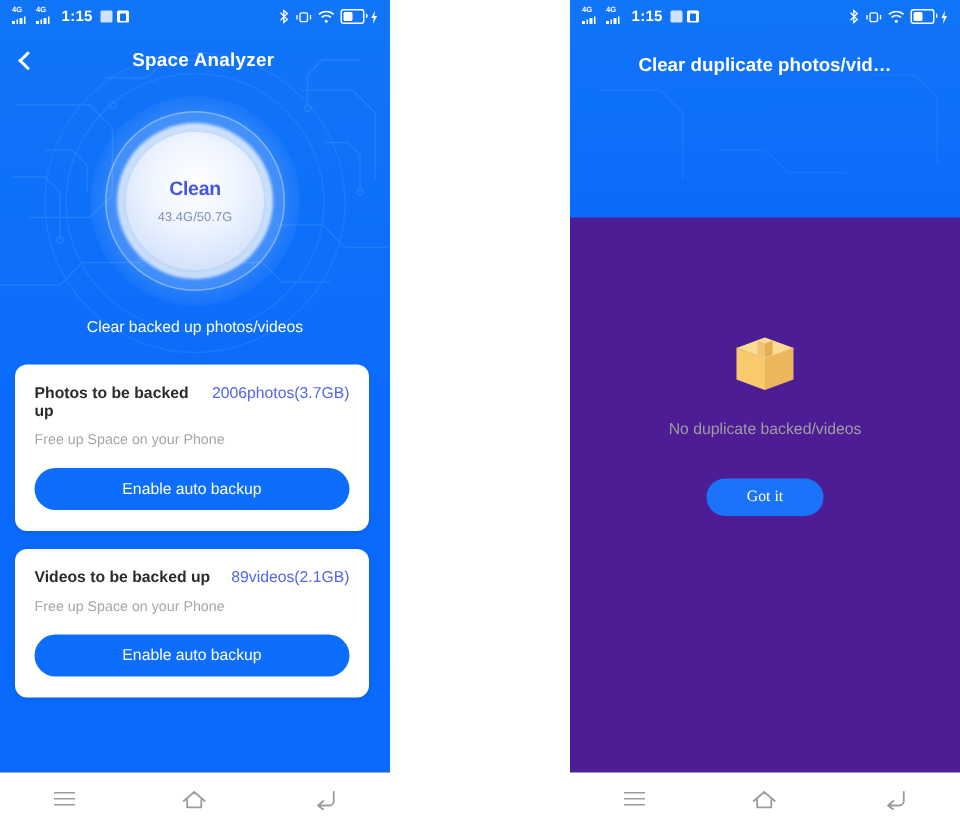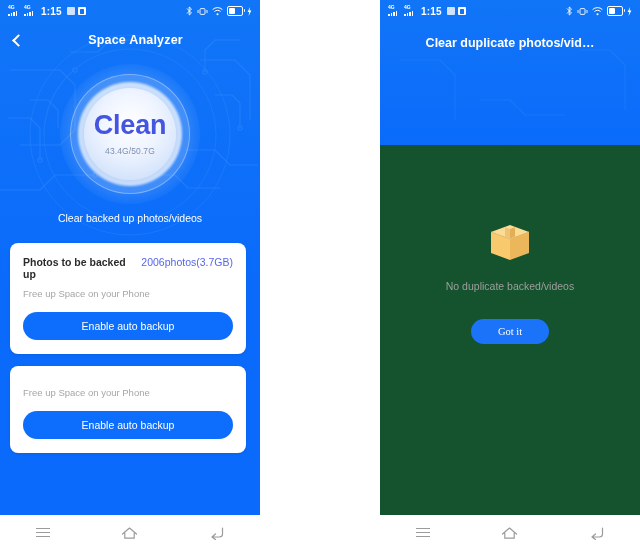--- a/index.html
+++ b/index.html
@@ -18,21 +18,21 @@
     position: absolute;
     inset: 0;
     display: flex;
   }
 
   
   .phone {
     position: relative;
     width: 260px;
     height: 550px;
-    background: #14532d;
+    background: #4c1d95;
     overflow: hidden;
     flex: 0 0 auto;
   }
   .phone-left { margin-left: 0px; }
   .spacer { flex: 0 0 120px; }
   .phone-right { width: 260px; }
 
   
   .statusbar {
     height: 22px;
@@ -210,21 +210,21 @@
     border-radius: 50%;
     background: radial-gradient(circle at 50% 38%, #ffffff 0%, #eef4ff 42%, #d3e3fb 78%, #c3d9f8 100%);
     box-shadow: 0 1px 5px rgba(0,0,0,0.07);
     display: flex;
     flex-direction: column;
     align-items: center;
     justify-content: center;
     cursor: pointer;
   }
   .disc .clean-label {
-    font-size: 27px;
+    font-size: 13px;
     font-weight: bold;
     color: #4455e0;
     line-height: 1;
     letter-spacing: -0.2px;
   }
   .disc .clean-sub {
     margin-top: 7px;
     font-size: 8.5px;
     color: #7e8fae;
     letter-spacing: 0.1px;
@@ -481,20 +481,24 @@
         <div class="card">
           <div class="card-row">
             <span class="card-title">Photos to be backed up</span>
             <span class="card-value">2006photos(3.7GB)</span>
           </div>
           <div class="card-sub">Free up Space on your Phone</div>
           <button class="cta">Enable auto backup</button>
         </div>
 
         <div class="card">
+          <div class="card-row">
+            <span class="card-title">Videos to be backed up</span>
+            <span class="card-value">89videos(2.1GB)</span>
+          </div>
           <div class="card-sub">Free up Space on your Phone</div>
           <button class="cta">Enable auto backup</button>
         </div>
 
       </div>
     </div>
 
     <div class="navbar">
       <div class="nav-btn nav-recent">
         <div>

